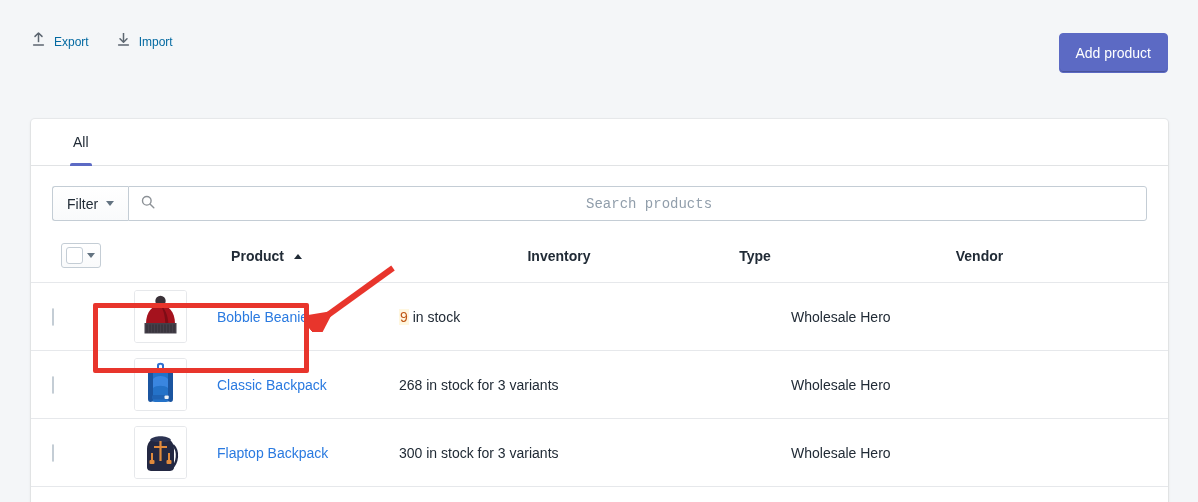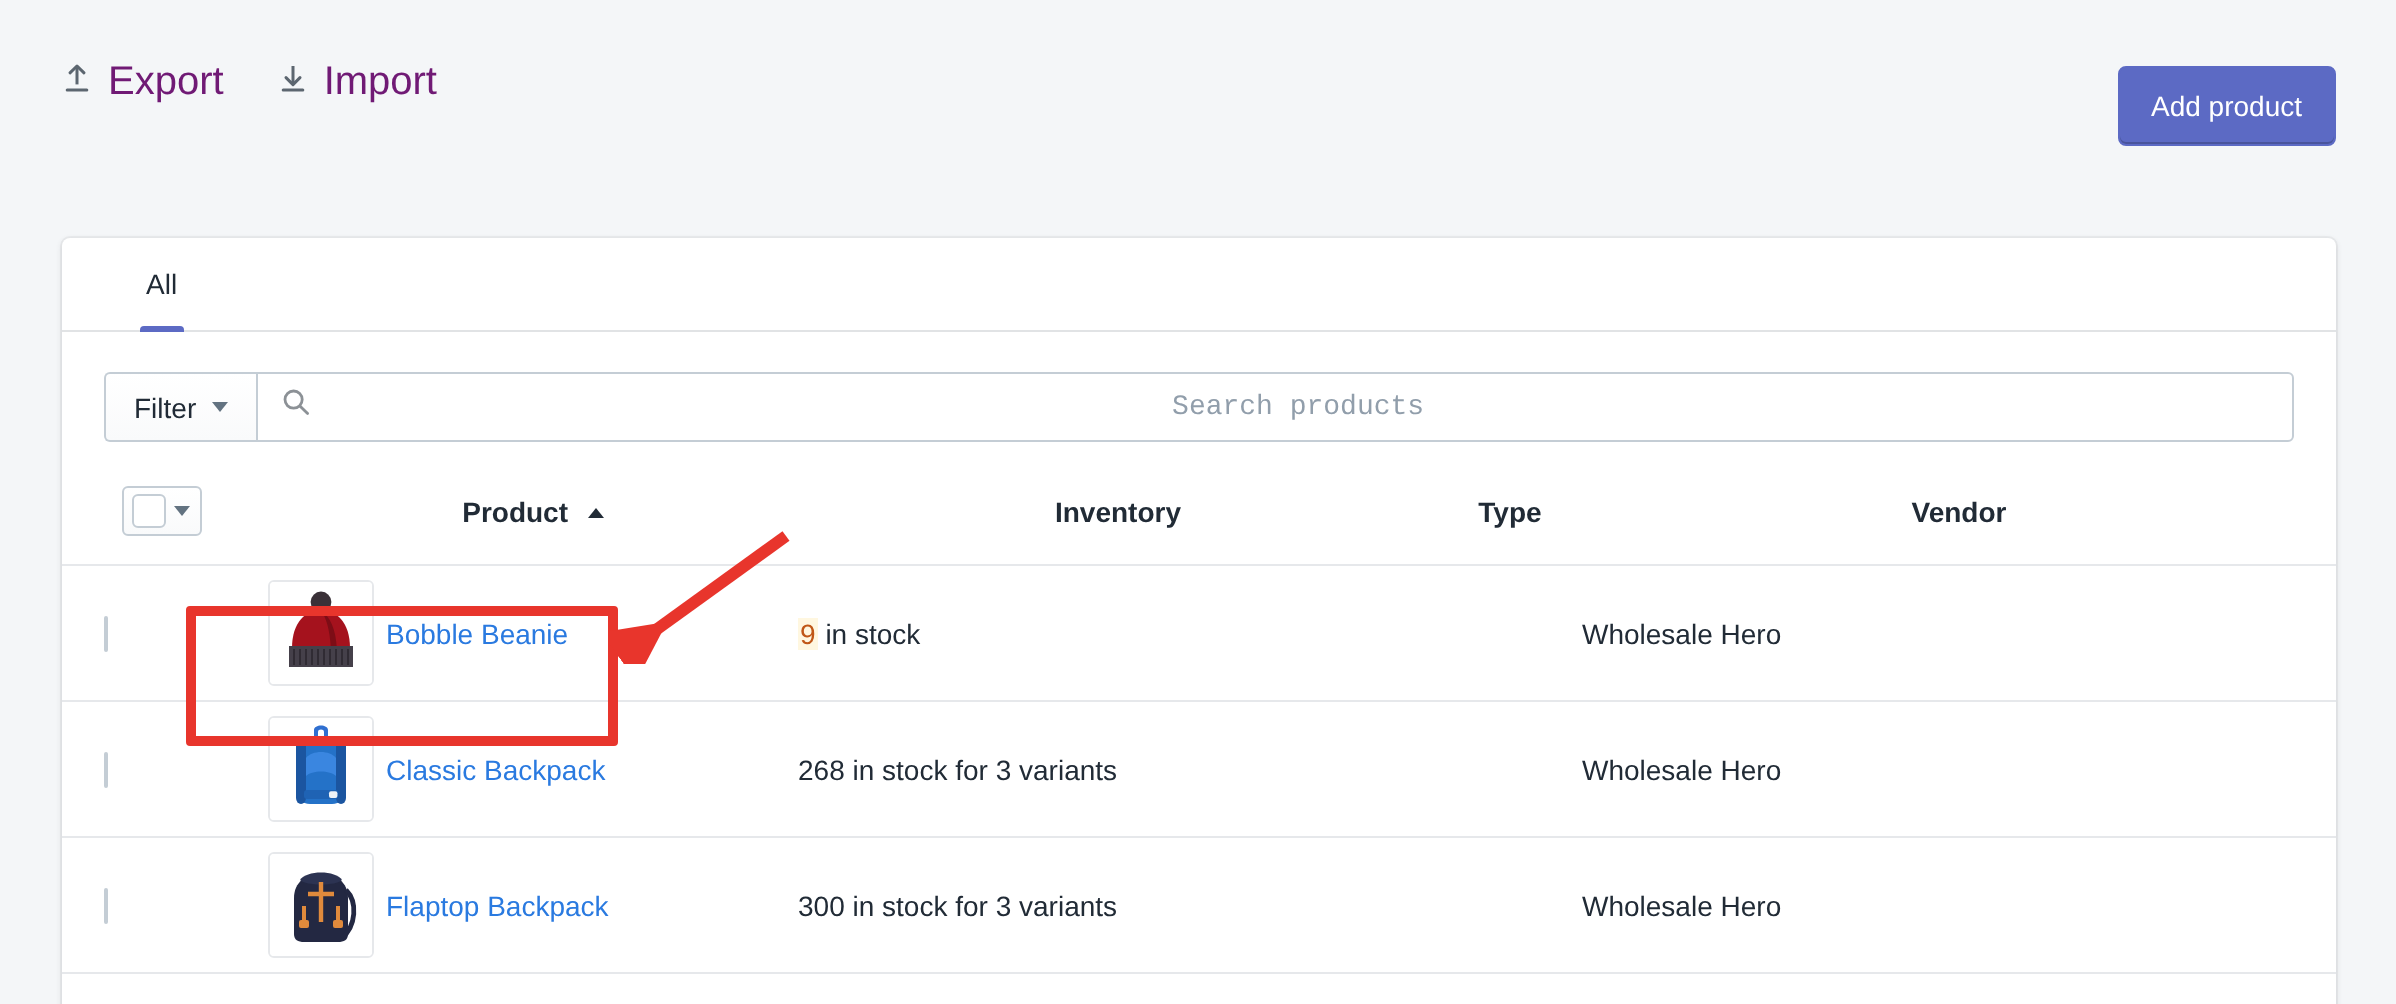--- a/index.html
+++ b/index.html
@@ -34,22 +34,22 @@
   .head-actions {
     margin-top: 9px;
     display: flex;
     align-items: center;
     gap: 27px;
   }
   .head-action {
     display: flex;
     align-items: center;
     gap: 8px;
-    font-size: 20px;
-    color: #701a75;
+    font-size: 12px;
+    color: #0369a1;
     cursor: pointer;
     line-height: 18px;
   }
   .head-action .ico { display: block; }
 
   .add-product-btn {
     position: absolute;
     right: 0;
     top: 11px;
     background: #5c6ac4;
@@ -228,21 +228,21 @@
     border: 1px solid #c4cdd5;
     border-radius: 3px;
     background: #ffffff;
     box-sizing: border-box;
     cursor: pointer;
   }
 
   .prod-cell {
     display: flex;
     align-items: center;
-    gap: 6px;
+    gap: 30px;
     padding-left: 25px;
   }
   .thumb {
     width: 51px;
     height: 51px;
     border: 1px solid #e6e8eb;
     border-radius: 3px;
     background: #ffffff;
     flex: 0 0 auto;
     overflow: hidden;

